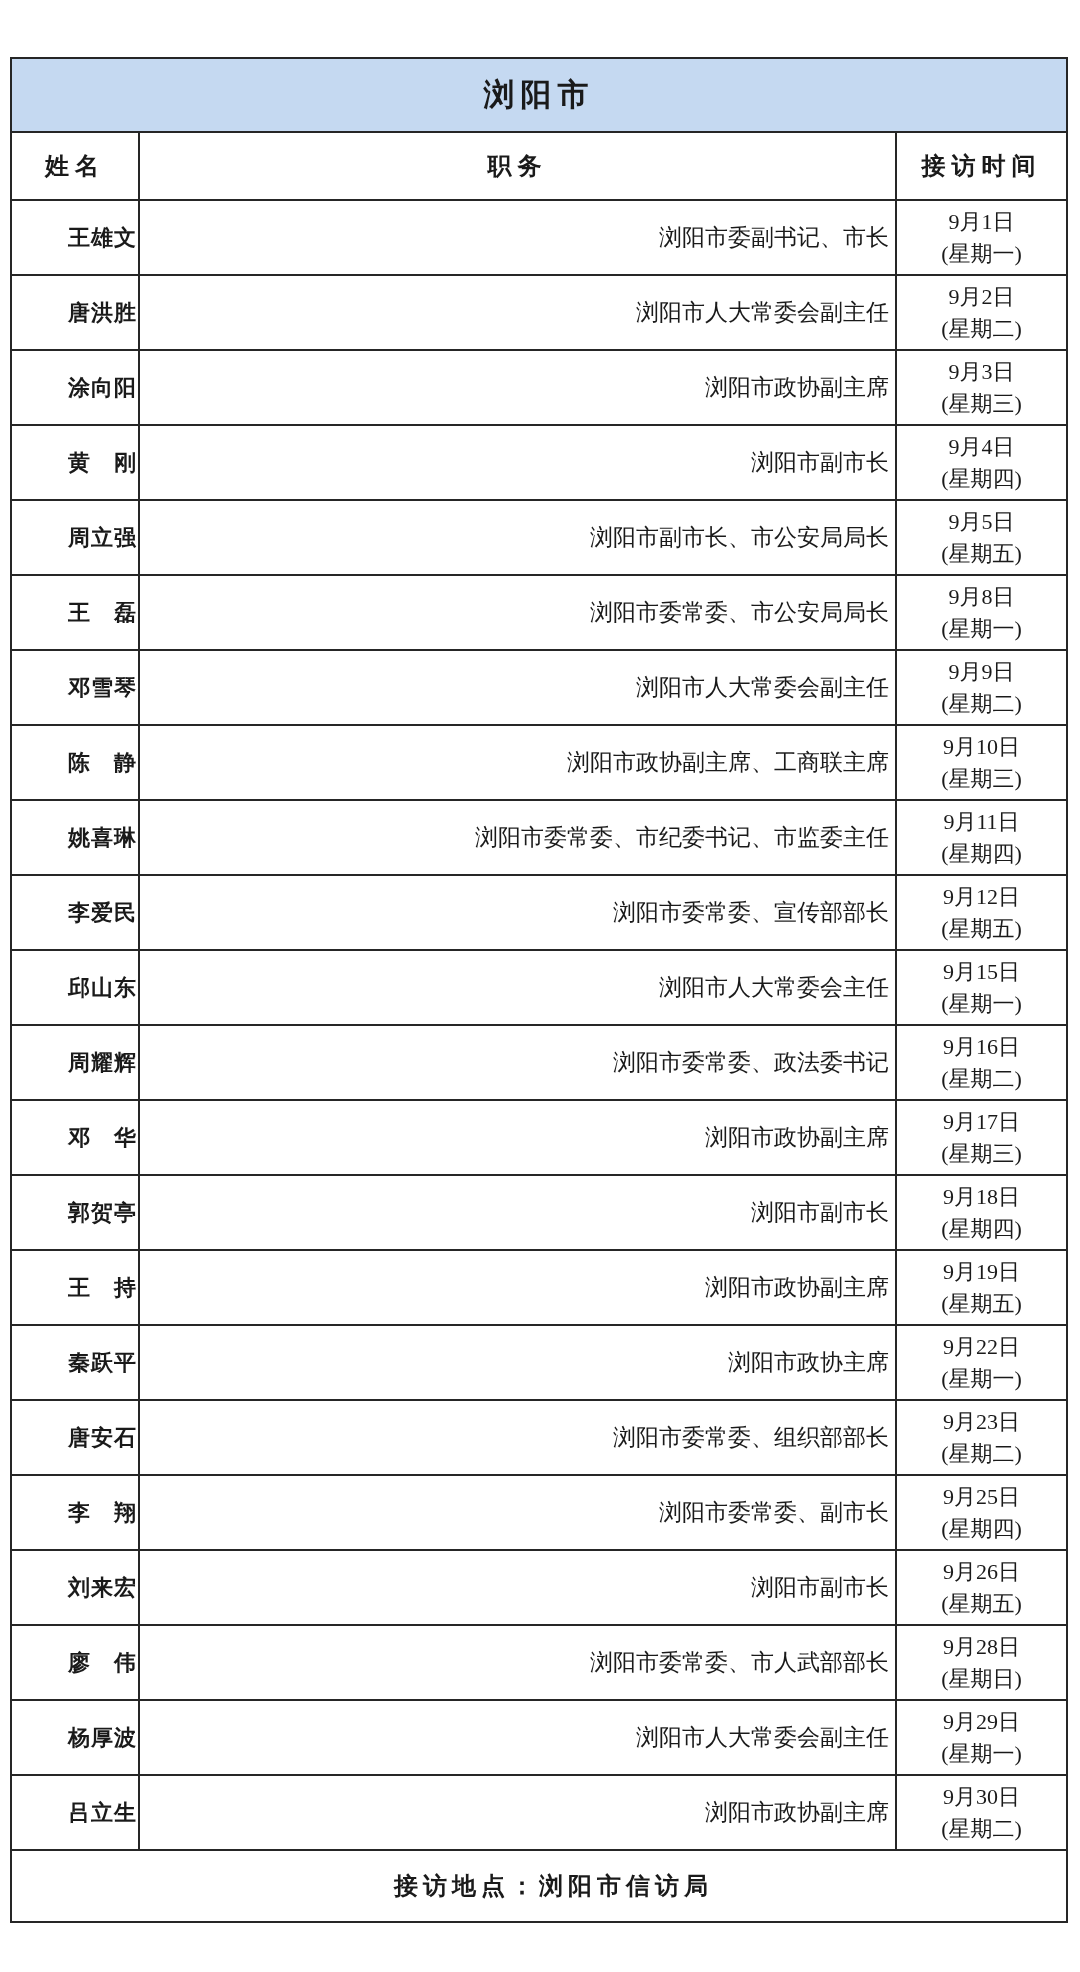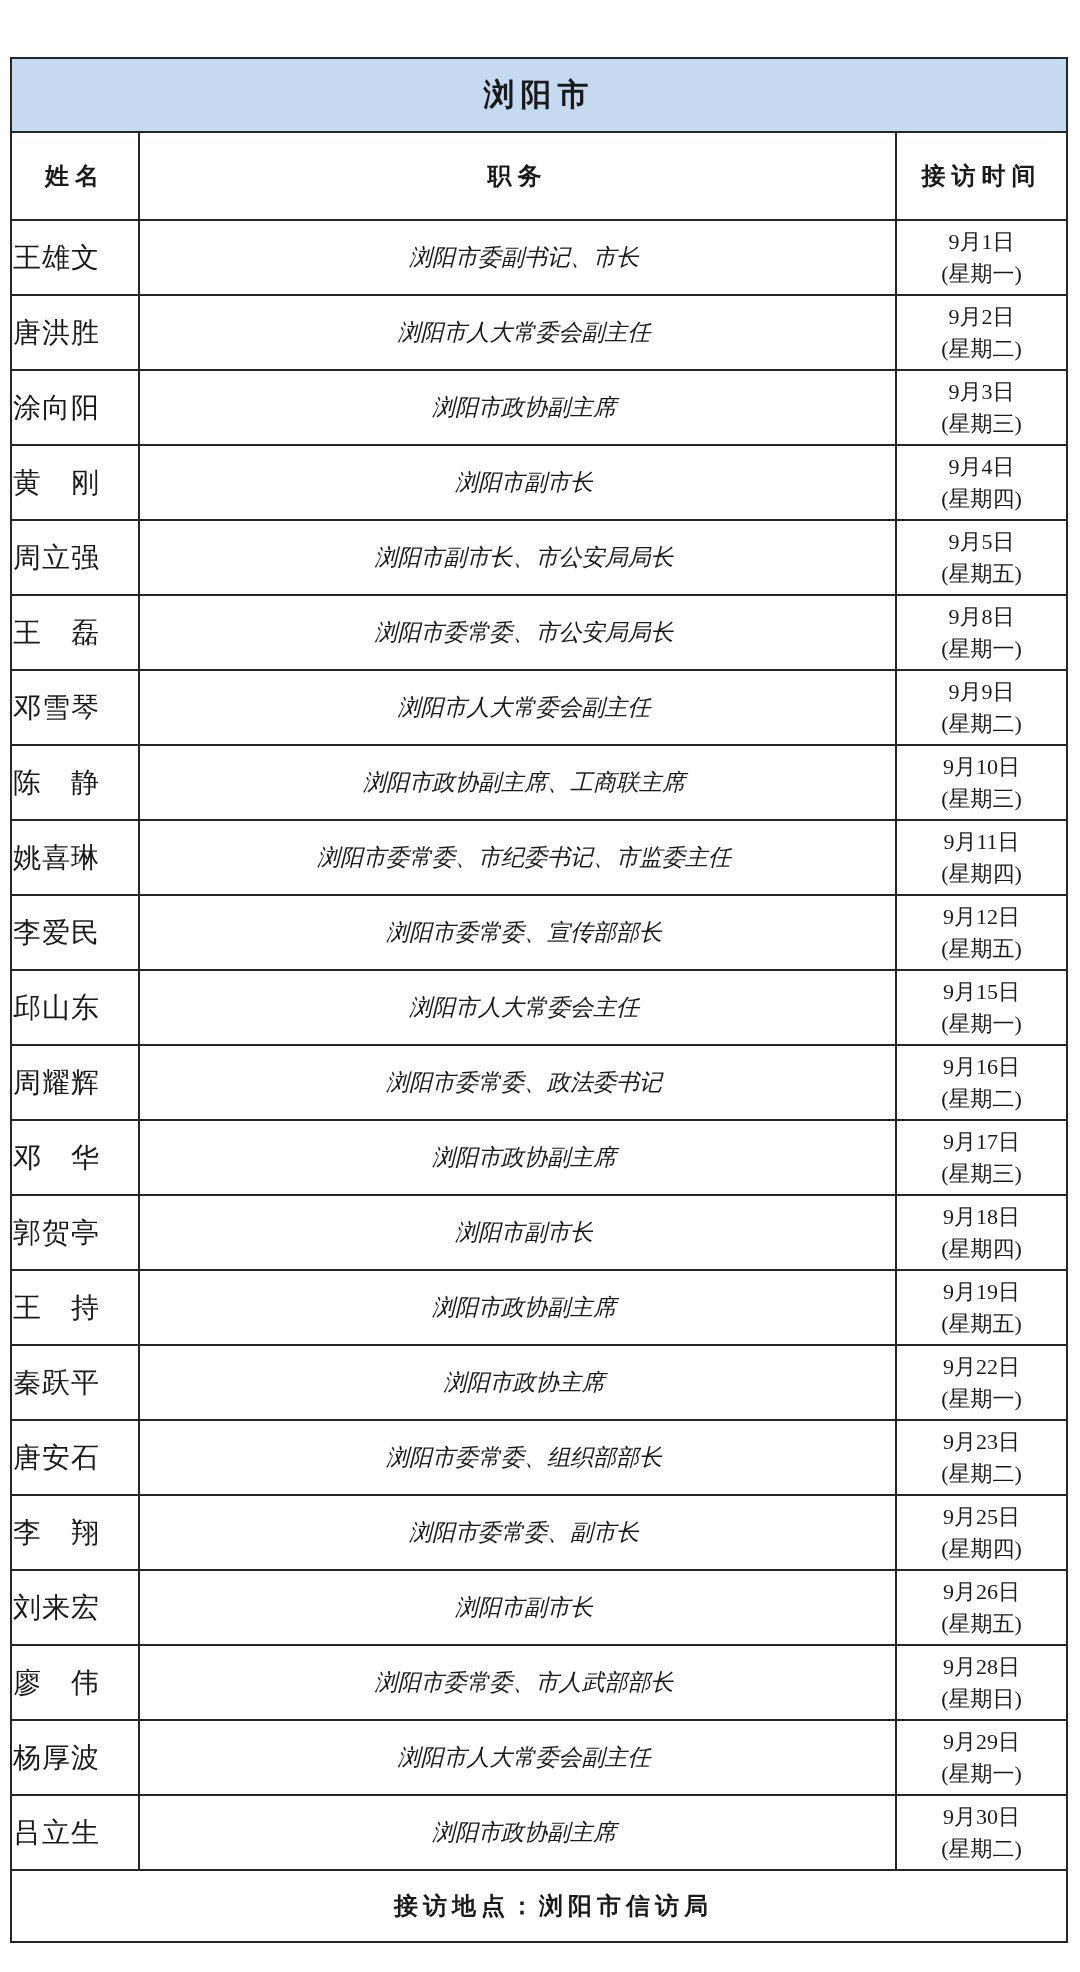--- a/index.html
+++ b/index.html
@@ -31,41 +31,41 @@
   }
   tr.title-row th {
     height: 74px;
     background: #C5D9F1;
     font-size: 31px;
     font-weight: bold;
     letter-spacing: 6px;
     text-align: center;
   }
   tr.header-row th {
-    height: 88px;
+    height: 68px;
     background: #ffffff;
     font-size: 24px;
     font-weight: bold;
     letter-spacing: 6px;
     text-align: center;
   }
   tr.data-row {
     height: 75px;
   }
   td.name-cell {
-    text-align: left;
-    font-size: 28px;
+    text-align: right;
+    font-size: 22px;
     letter-spacing: 1px;
+    font-weight: bold;
   }
   td.position-cell {
-    text-align: center;
+    text-align: right;
     font-size: 23px;
     padding-left: 19px;
     padding-right: 6px;
-    font-style: italic;
   }
   td.date-cell {
     text-align: center;
     font-size: 22px;
     line-height: 32px;
     padding: 2px 12px;
   }
   tr.footer-row td {
     height: 72px;
     text-align: center;

